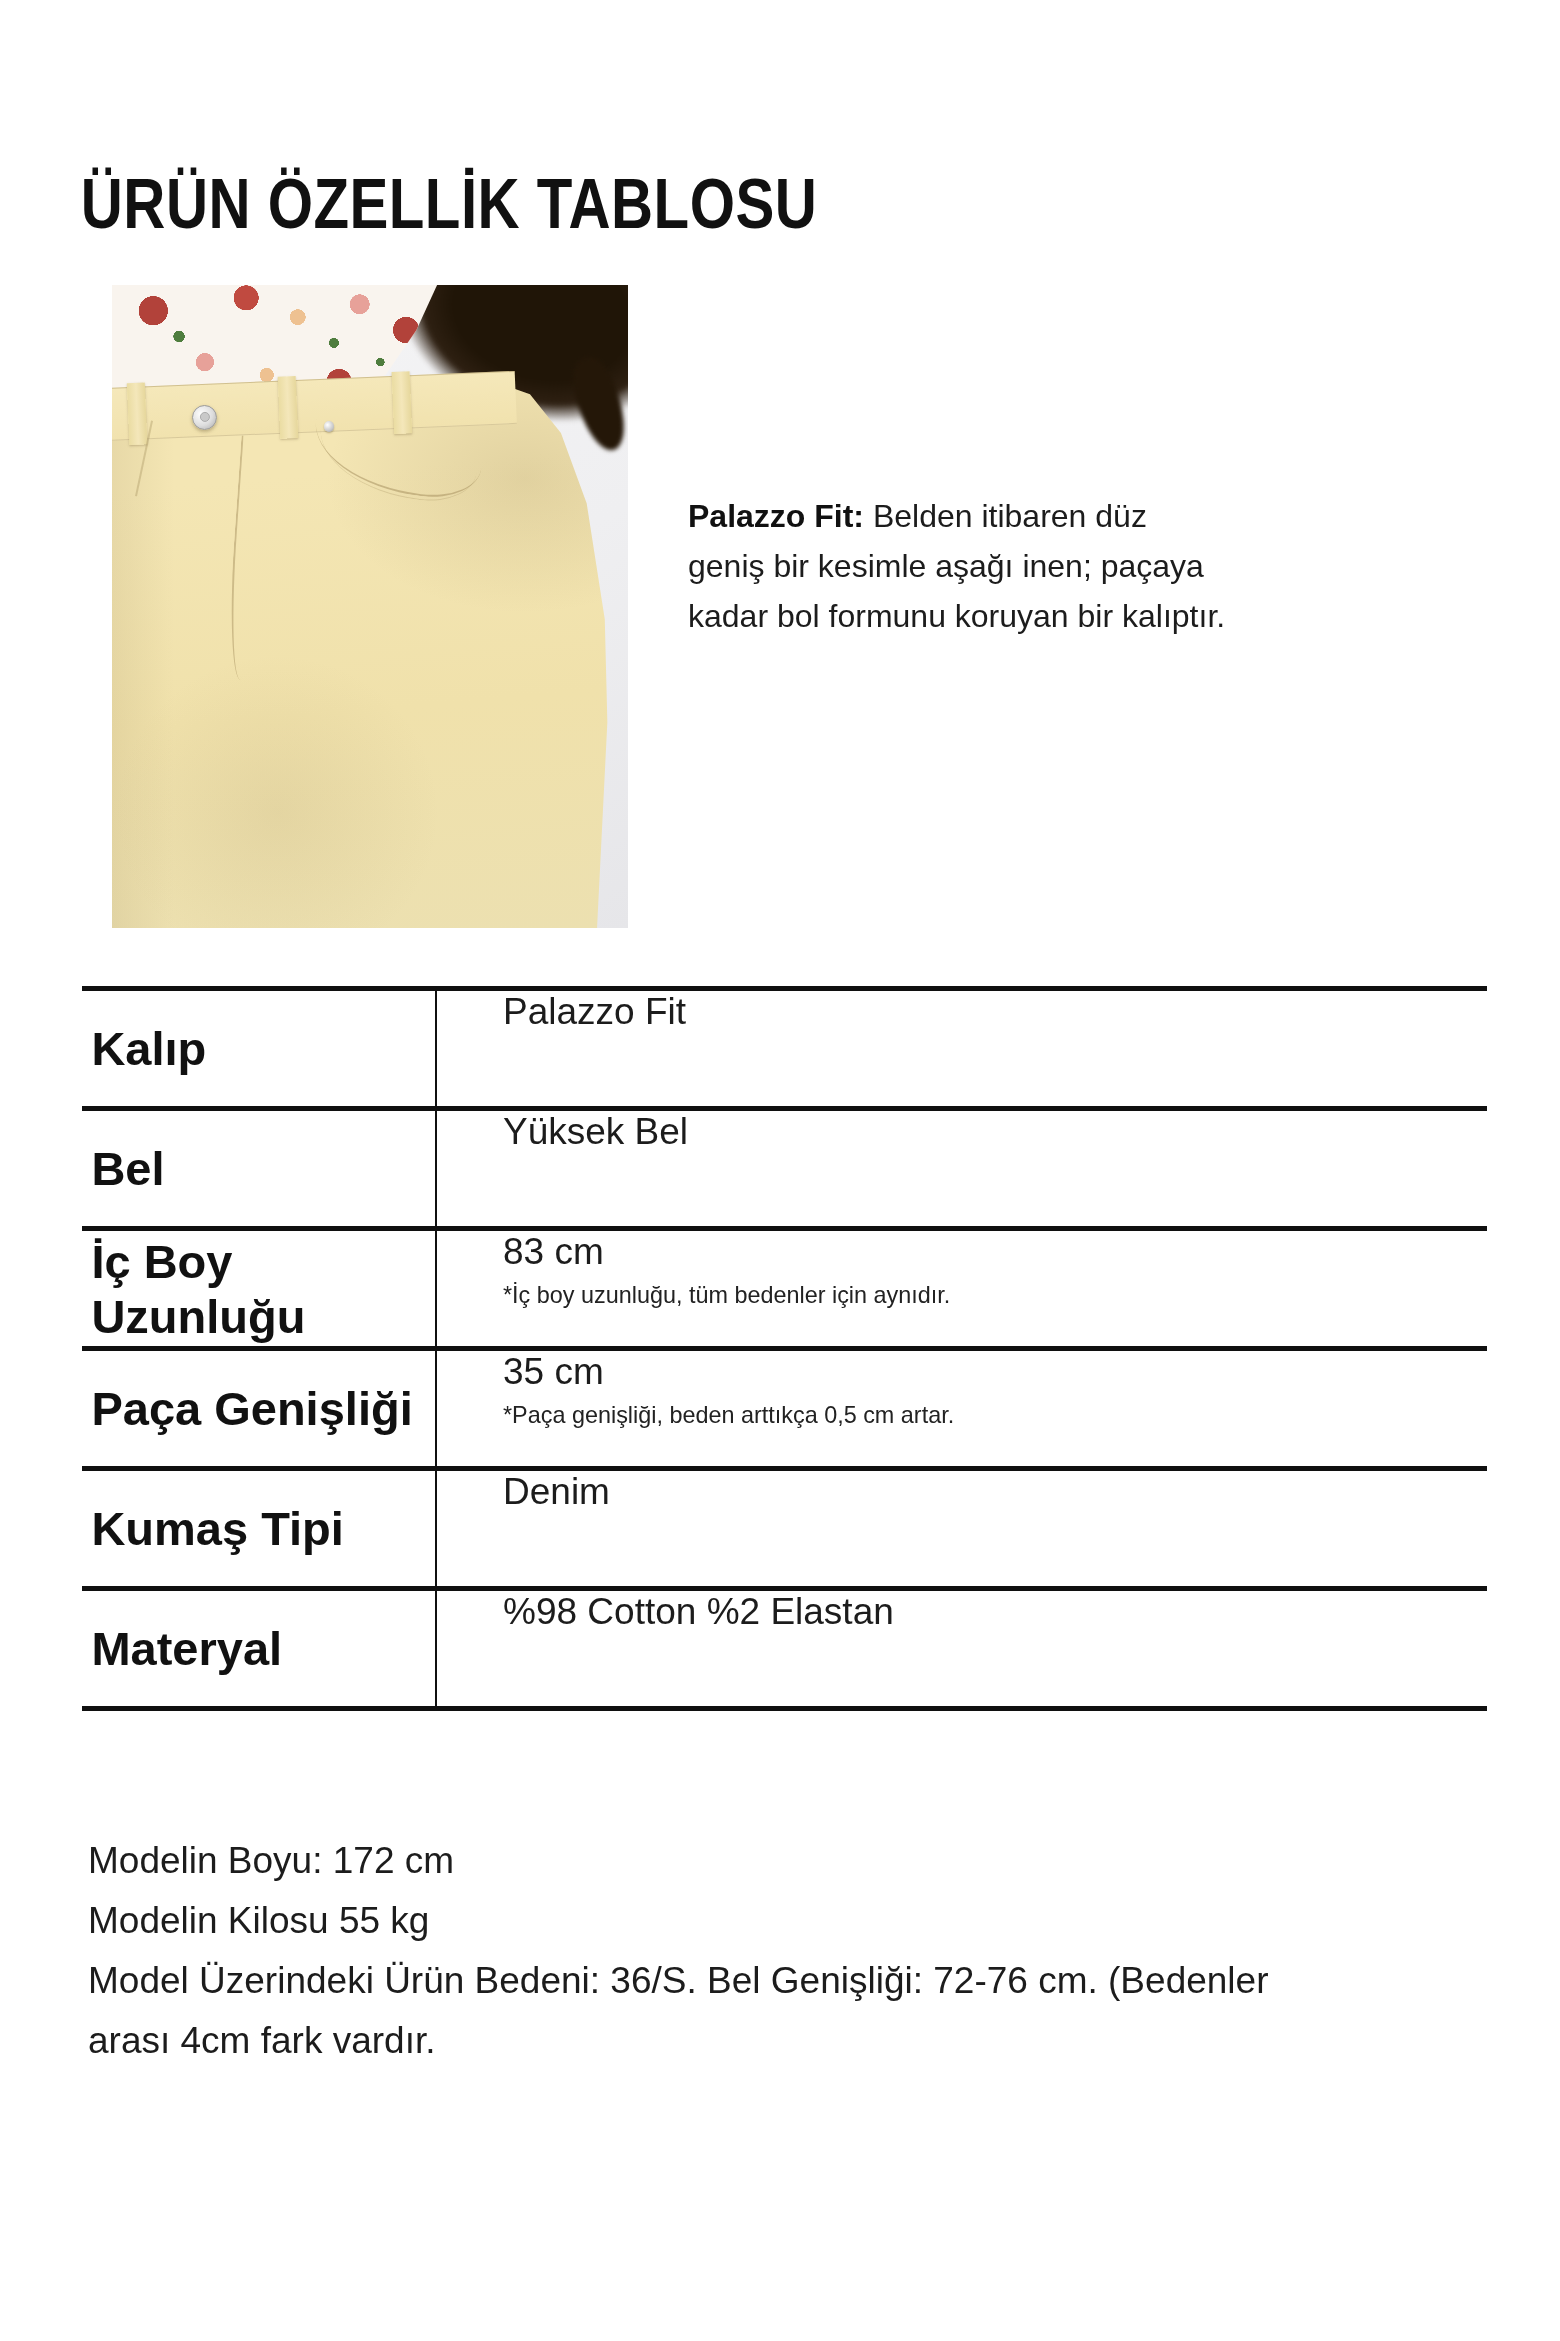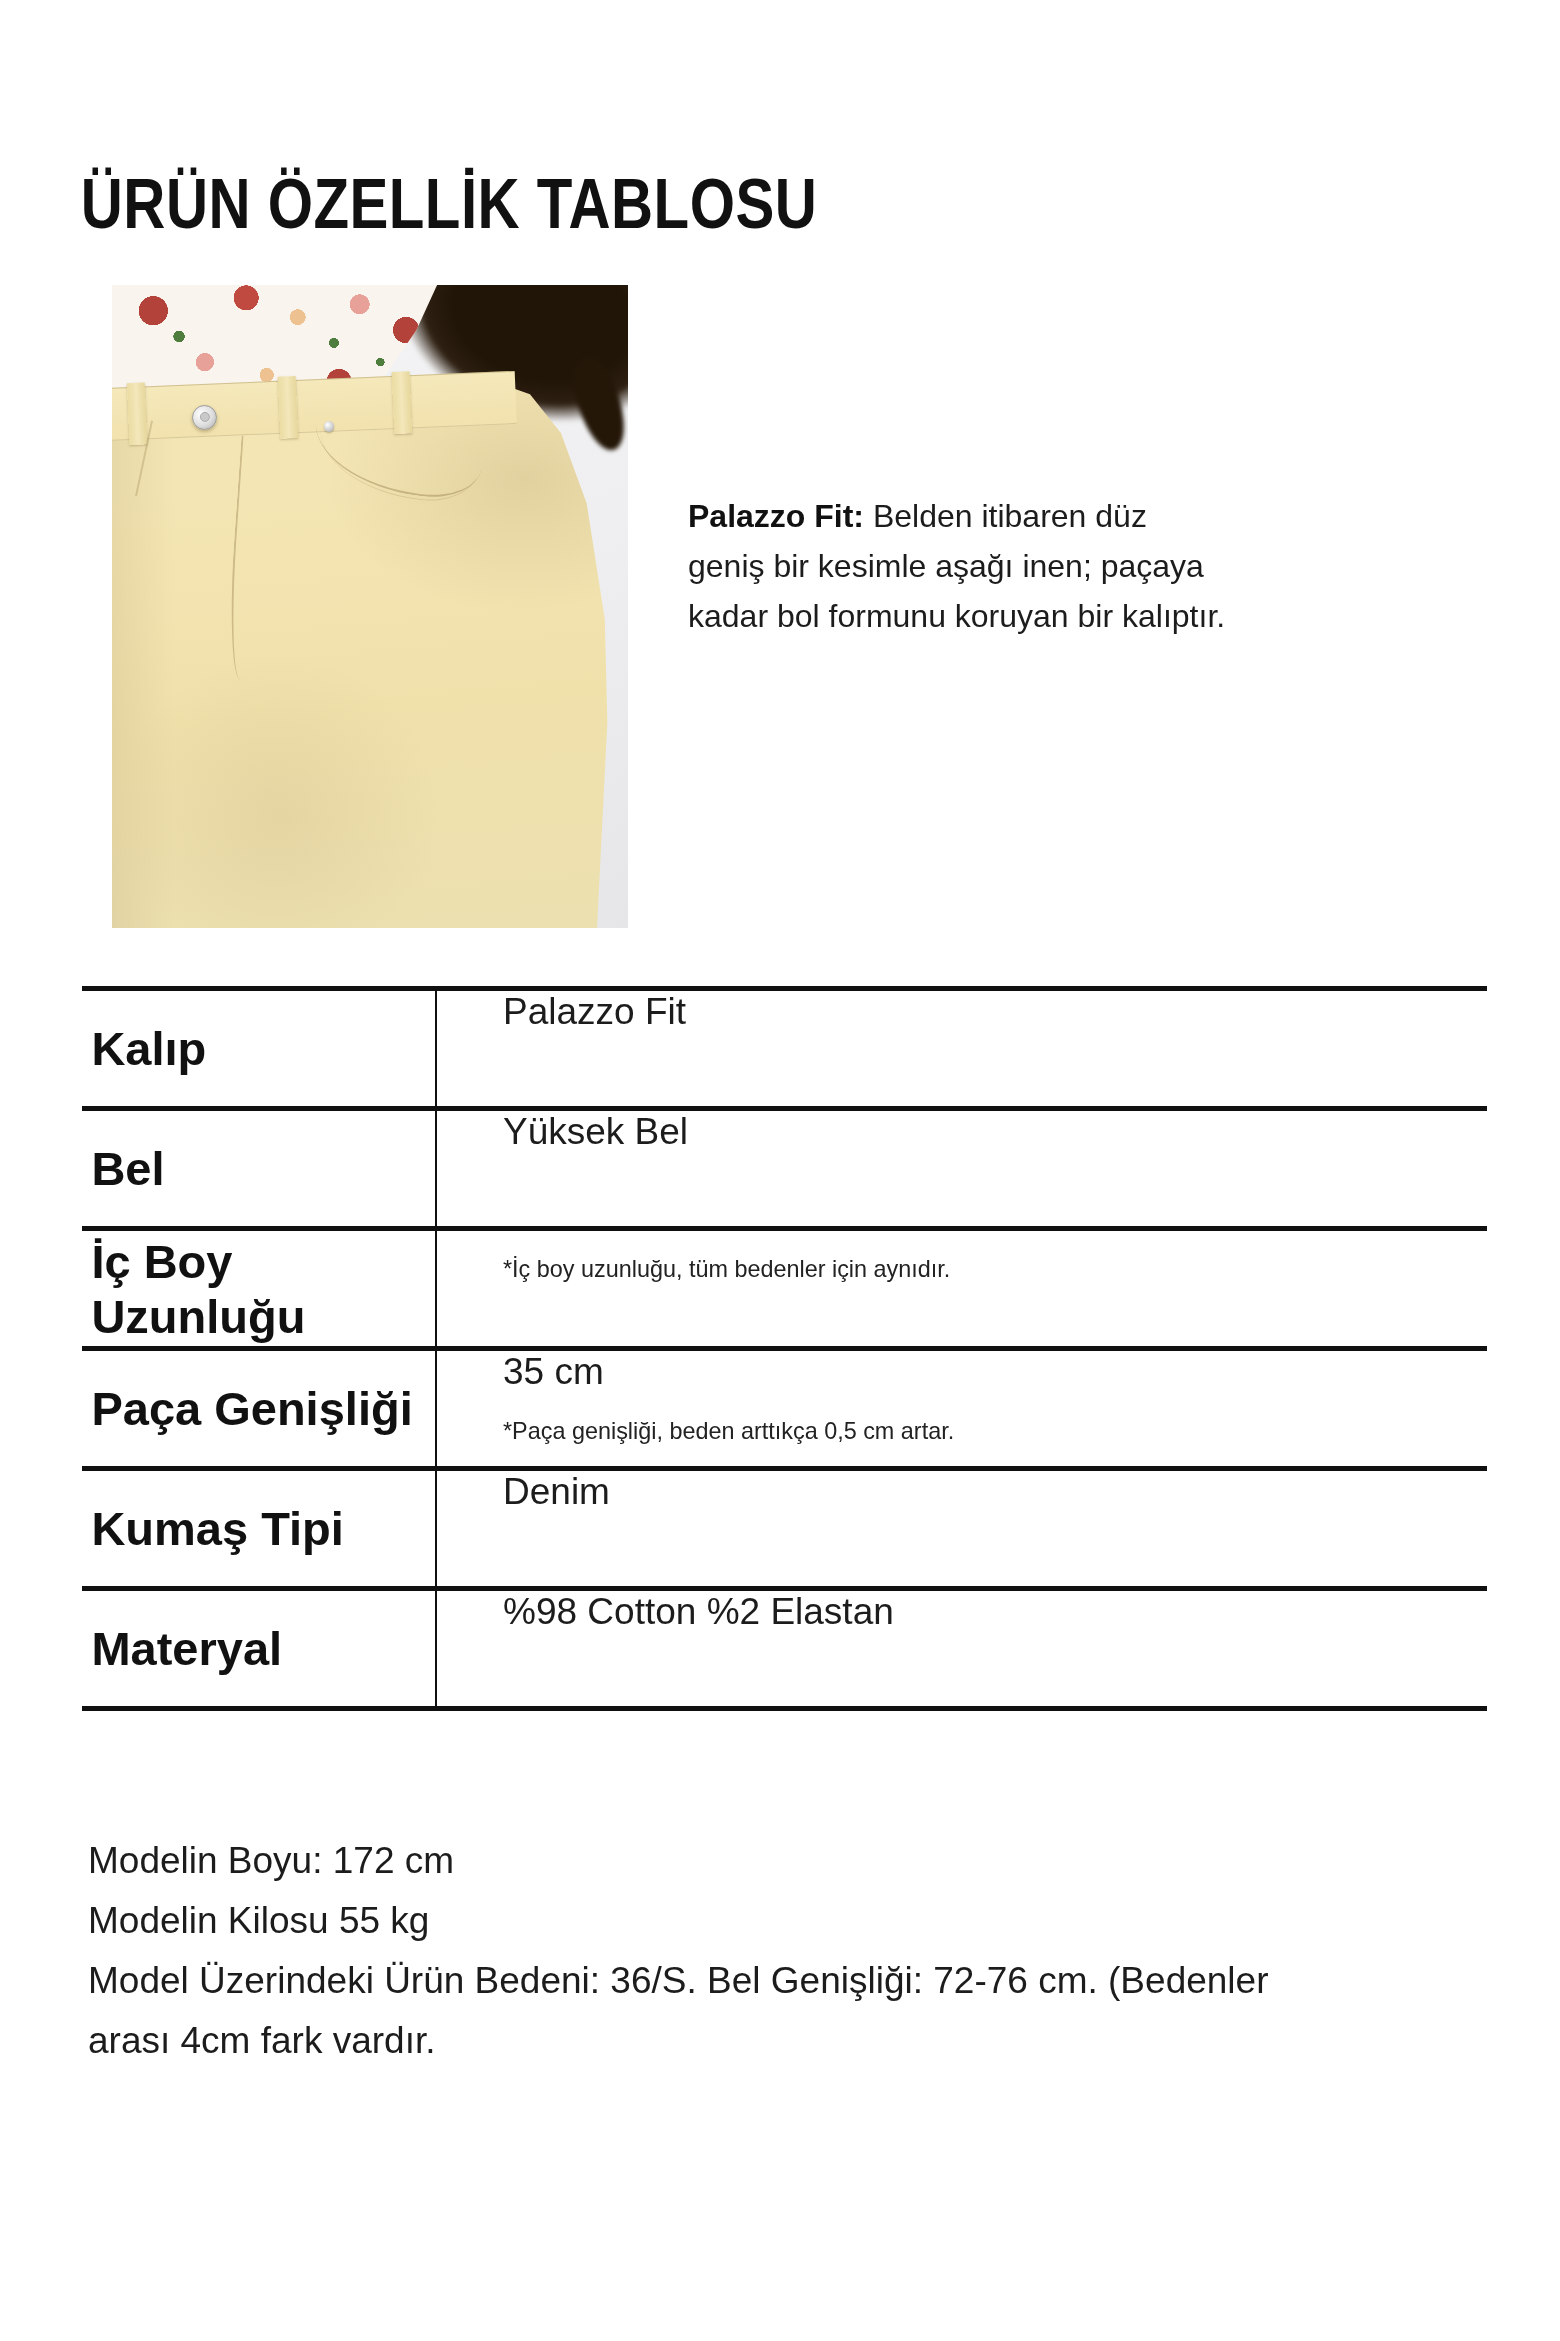--- a/index.html
+++ b/index.html
@@ -143,21 +143,21 @@
     border-right:2.9px solid #101010;
     display:flex;align-items:center;
     padding-left:9.4px;
     font-size:47px;font-weight:700;color:#111;
   }
   .cell-value{
     flex:1 1 auto;display:flex;flex-direction:column;justify-content:flex-start;
     padding-left:66px;box-sizing:border-box;
     font-size:37px;color:#1c1c1c;
   }
-  .cell-note{font-size:23.4px;color:#222;margin-top:25px;}
+  .cell-note{font-size:23.4px;color:#222;margin-top:9px;}
   .cell-note:empty{display:none;}
 
   
   .model-info{
     position:absolute;left:88px;top:1831px;width:1417px;
     font-size:37px;line-height:60px;color:#1c1c1c;
   }
   .model-info p{margin:0;}
 </style>
 </head>
@@ -207,20 +207,21 @@
       <div class="cell-label">Bel</div>
       <div class="cell-value">
         <span>Yüksek Bel</span>
 
       </div>
     </div>
 
     <div class="spec-row">
       <div class="cell-label">İç Boy Uzunluğu</div>
       <div class="cell-value">
+        <span>83 cm</span>
         <span class="cell-note">*İç boy uzunluğu, tüm bedenler için aynıdır.</span>
       </div>
     </div>
 
     <div class="spec-row">
       <div class="cell-label">Paça Genişliği</div>
       <div class="cell-value">
         <span>35 cm</span>
         <span class="cell-note">*Paça genişliği, beden arttıkça 0,5 cm artar.</span>
       </div>

